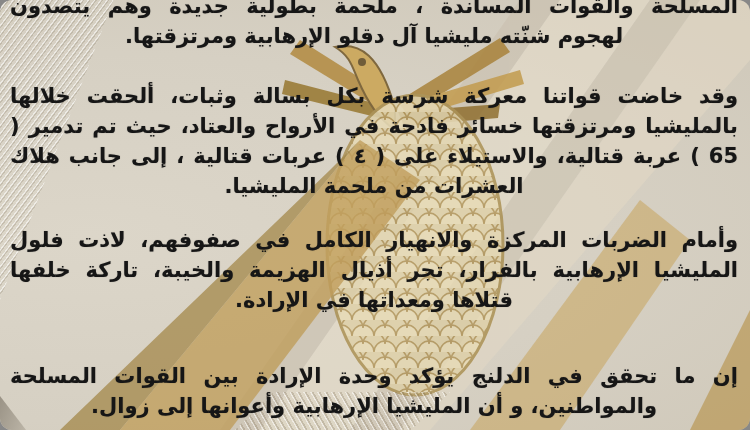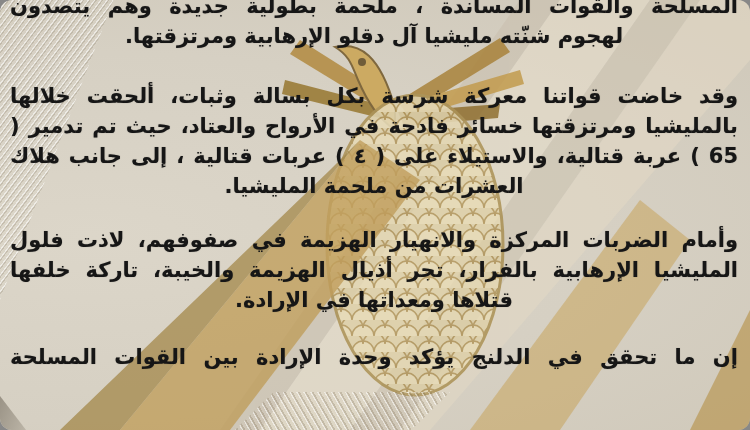--- a/index.html
+++ b/index.html
@@ -30,21 +30,21 @@
     direction:rtl;color:#161616;font-weight:bold;
   }
   .para{position:absolute;left:10px;right:12px;}
   .line{font-size:21px;line-height:30px;white-space:nowrap;
         text-shadow:0 0 1px rgba(20,20,20,.35);}
   .just{text-align:justify;text-align-last:justify;}
   .last{text-align:center;}
   .p1{top:-9px;}
   .p2{top:81px;}
   .p3{top:225px;}
-  .p4{top:342px;}
+  .p4{top:361px;}
 </style>
 </head>
 <body>
 
 <div class="screen">
 
   <svg class="bg-svg" viewBox="0 0 750 430" preserveAspectRatio="none" aria-hidden="true">
     <defs>
       <pattern id="scales" width="22" height="16" patternUnits="userSpaceOnUse">
         <rect width="22" height="16" fill="#ddcfa5"></rect>
@@ -95,23 +95,24 @@
     </div>
 
     <div class="para p2">
       <div class="line just">وقد خاضت قواتنا معركة شرسة بكل بسالة وثبات، ألحقت خلالها</div>
       <div class="line just">بالمليشيا ومرتزقتها خسائر فادحة في الأرواح والعتاد، حيث تم تدمير (</div>
       <div class="line just">65 ) عربة قتالية، والاستيلاء على ( ٤ ) عربات قتالية ، إلى جانب هلاك</div>
       <div class="line last">العشرات من ملحمة المليشيا.</div>
     </div>
 
     <div class="para p3">
-      <div class="line just">وأمام الضربات المركزة والانهيار الهزيمة في صفوفهم، لاذت فلول</div>
+      <div class="line just">وأمام الضربات المركزة والانهيار الكامل في صفوفهم، لاذت فلول</div>
       <div class="line just">المليشيا الإرهابية بالفرار، تجر أذيال الهزيمة والخيبة، تاركة خلفها</div>
       <div class="line last">قتلاها ومعداتها في الإرادة.</div>
     </div>
 
     <div class="para p4">
       <div class="line just">إن ما تحقق في الدلنج يؤكد وحدة الإرادة بين القوات المسلحة</div>
+      <div class="line last">والمواطنين، و أن المليشيا الإرهابية وأعوانها إلى زوال.</div>
     </div>
 
   </div>
 </div>
 
 </body></html>

